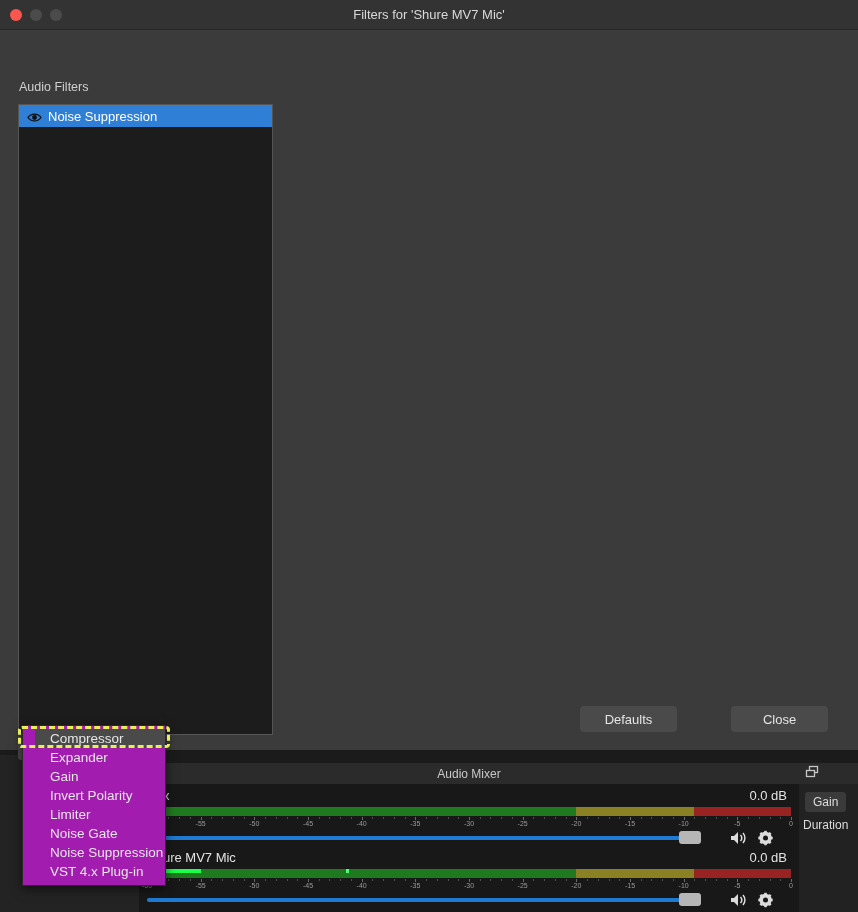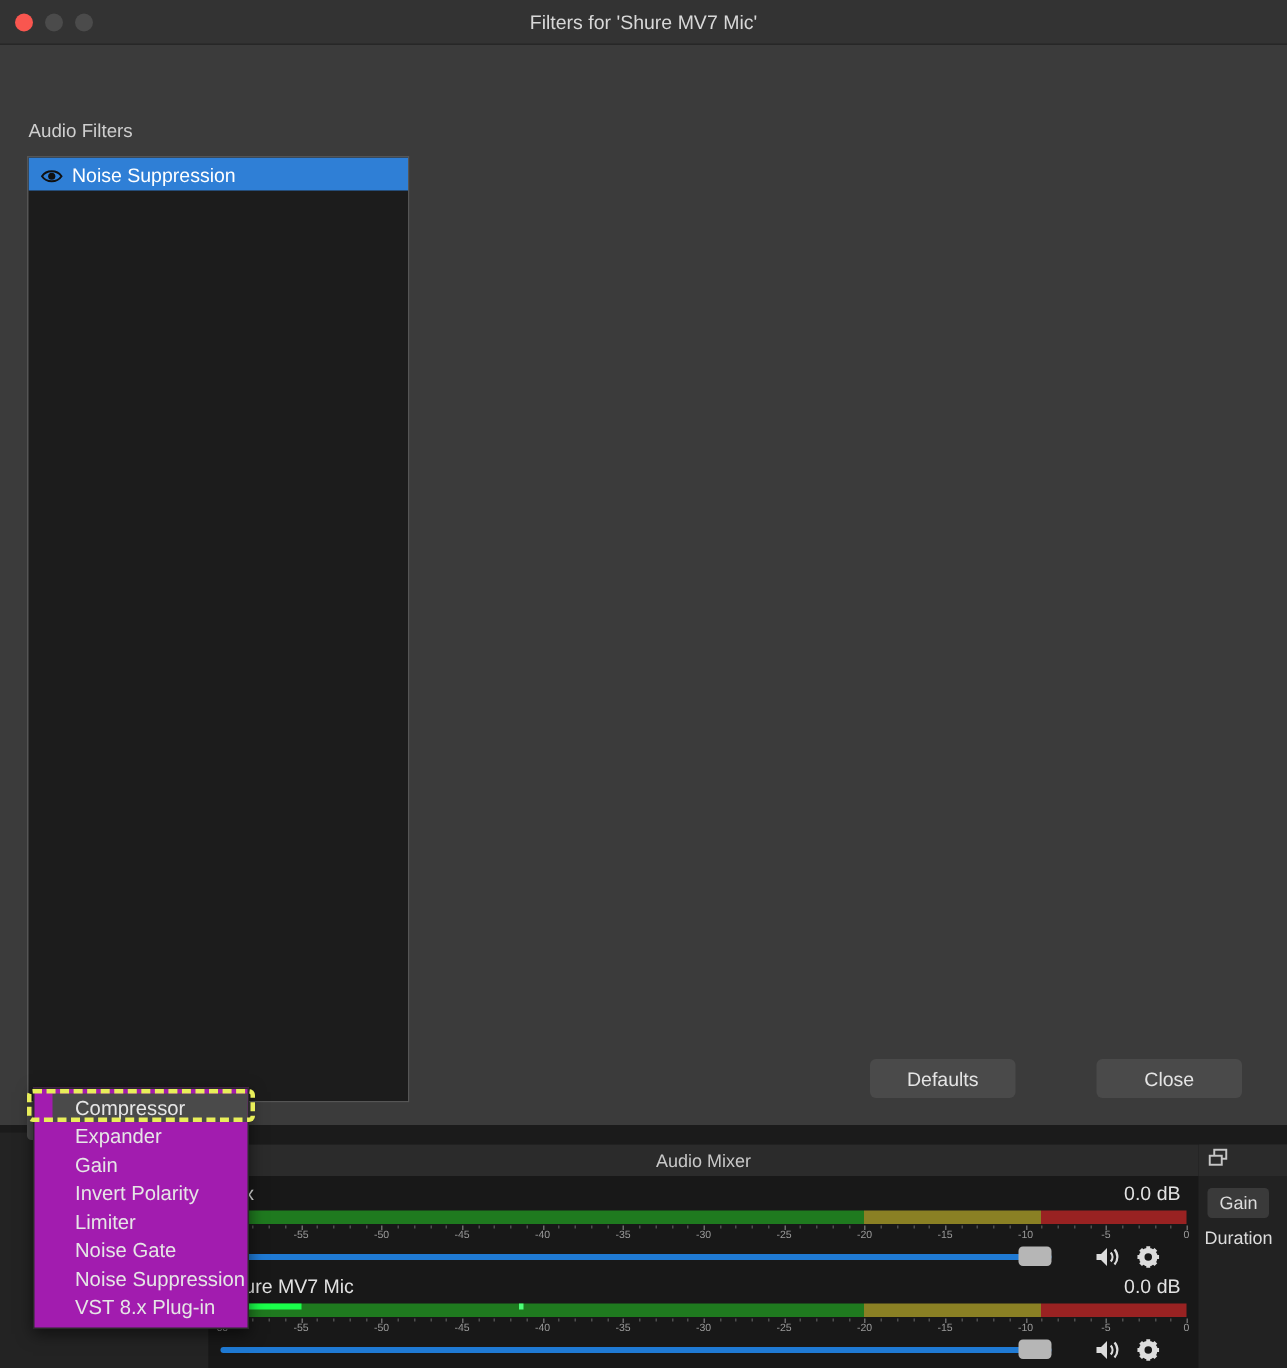--- a/index.html
+++ b/index.html
@@ -532,16 +532,16 @@
     <div class="menu-item">
       <span>Limiter</span>
     </div>
     <div class="menu-item">
       <span>Noise Gate</span>
     </div>
     <div class="menu-item">
       <span>Noise Suppression</span>
     </div>
     <div class="menu-item">
-      <span>VST 8.x Plug-in</span>
+      <span>VST 4.x Plug-in</span>
     </div>
   </div>
 <div class="annotation-box"></div>
 
 </body></html>

